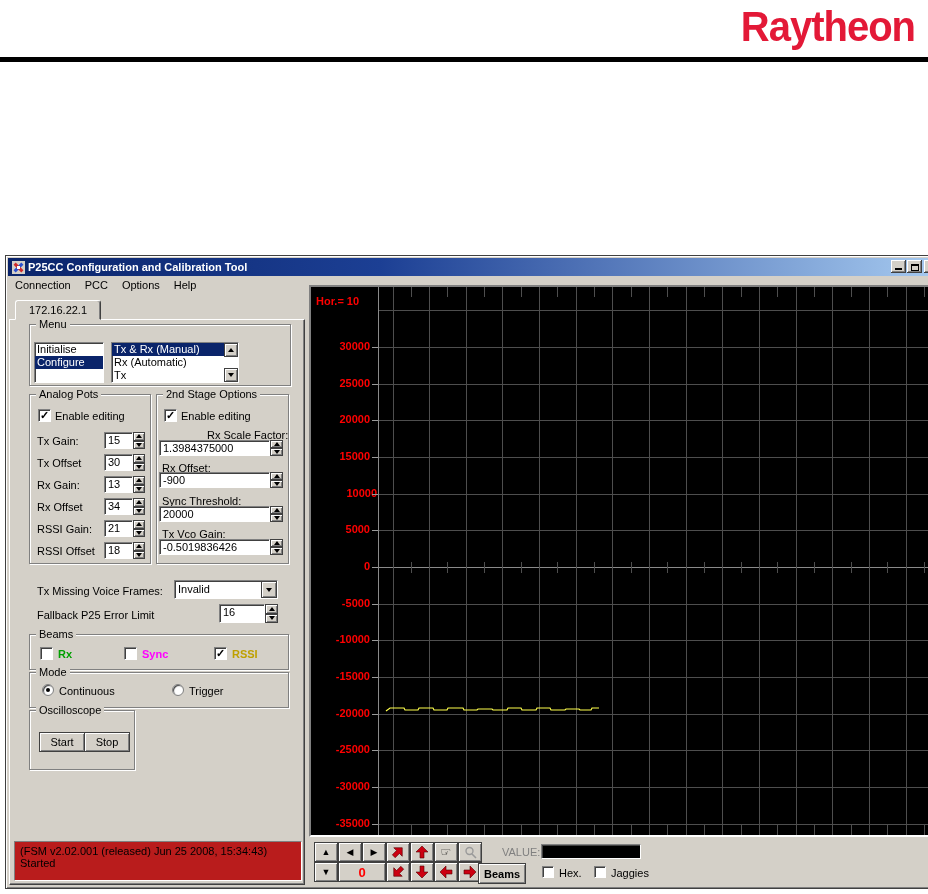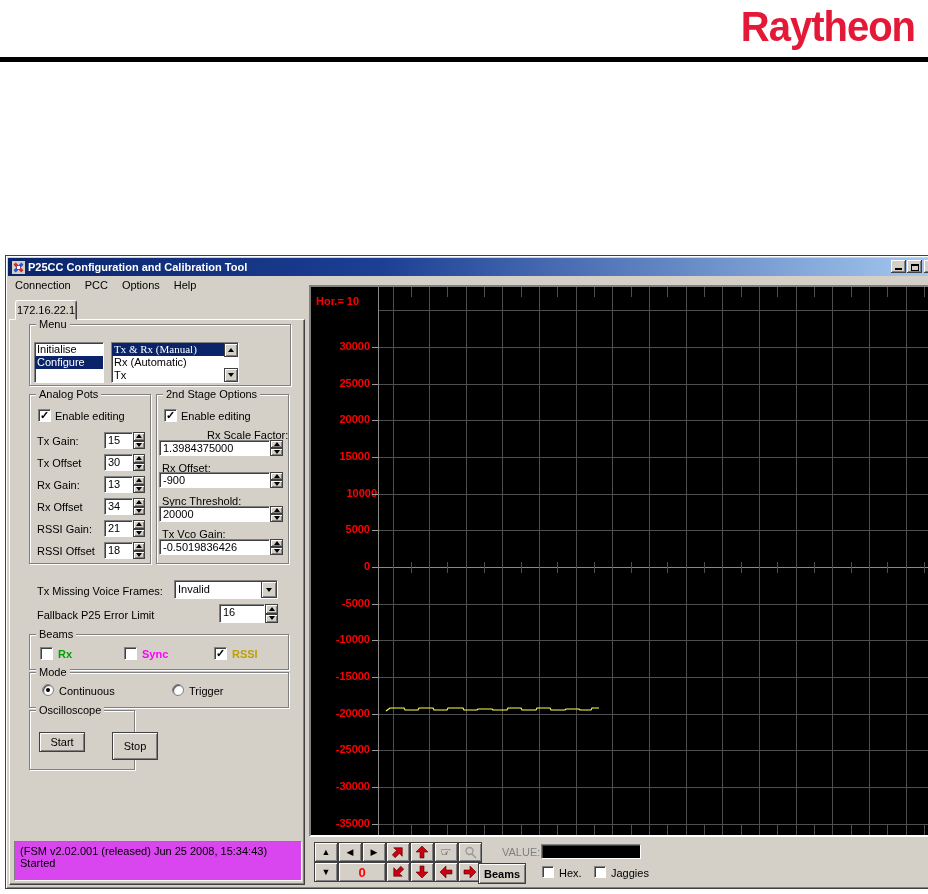--- a/index.html
+++ b/index.html
@@ -26,34 +26,34 @@
   .appicon { position:absolute; left:4px; top:3px; width:13px; height:13px; }
   .wbtn { position:absolute; top:4px; width:15px; height:13px; background:#d4d0c8;
           box-shadow: inset -1px -1px 0 #404040, inset 1px 1px 0 #fff, inset -2px -2px 0 #808080;
           display:flex; align-items:flex-end; justify-content:center; }
   .wbtn .minbar { width:7px; height:2px; background:#000; margin-bottom:3px; }
   .wbtn .maxbox { width:8px; height:7px; border:1px solid #000; border-top-width:2px; margin-bottom:2px; }
   .menubar { position:absolute; left:2px; top:20px; width:931px; height:17px; display:flex; align-items:center; }
   .menubar span { padding:2px 7px; }
 
   
-  .tab { position:absolute; left:9px; top:44px; width:62px; height:20px; background:#d4d0c8;
+  .tab { position:absolute; left:9px; top:44px; width:86px; height:20px; background:#d4d0c8;
          border:1px solid; border-color:#fff #404040 #d4d0c8 #fff; border-radius:3px 3px 0 0;
          box-shadow: inset -1px 0 0 #808080, inset 1px 1px 0 #d4d0c8;
          display:flex; align-items:center; justify-content:center; z-index:3; }
   .tabpage { position:absolute; left:3px; top:63px; width:296px; height:566px; background:#d4d0c8;
              border:1px solid; border-color:#fff #404040 #404040 #fff;
              box-shadow: inset -1px -1px 0 #808080; z-index:2; }
 
   .group { position:absolute; border:1px solid #808080; box-shadow:1px 1px 0 #ffffff, inset 1px 1px 0 #ffffff; }
   .group > .legend { position:absolute; top:-7px; left:6px; background:#d4d0c8; padding:0 3px; line-height:12px; }
 
   .sunken { background:#fff; border:1px solid; border-color:#808080 #fff #fff #808080;
             box-shadow: inset 1px 1px 0 #404040; }
-  .sunken-gray { background:#d946ef; border:1px solid; border-color:#808080 #fff #fff #808080; }
+  .sunken-gray { background:#b91c1c; border:1px solid; border-color:#808080 #fff #fff #808080; }
 
   .lbrow { height:13px; line-height:13px; padding-left:2px; white-space:nowrap; overflow:hidden; }
   .lbrow.sel { background:#0a246a; color:#fff; }
 
   .raised { background:#d4d0c8; border:1px solid #404040;
             box-shadow: inset 1px 1px 0 #ffffff, inset -1px -1px 0 #808080; }
   .btn { display:flex; align-items:center; justify-content:center; }
 
   .cb { width:13px; height:13px; background:#fff; border:1px solid; border-color:#808080 #fff #fff #808080;
         box-shadow: inset 1px 1px 0 #404040; font-size:11px; font-weight:bold; line-height:11px;
@@ -126,21 +126,21 @@
   <div class="tabpage"></div>
 
   <div class="group" style="left:23px; top:68px; width:262px; height:62px; z-index:4;">
     <span class="legend">Menu</span>
   </div>
   <div class="sunken abs" style="left:28px; top:86px; width:70px; height:41px; z-index:5;">
     <div class="lbrow">Initialise</div>
     <div class="lbrow sel">Configure</div>
   </div>
   <div class="sunken abs" style="left:105px; top:86px; width:128px; height:41px; z-index:5;">
-    <div class="lbrow sel" style="margin-right:2px;font-family:Liberation Serif, serif;">Tx &amp; Rx (Manual)</div>
+    <div class="lbrow sel" style="margin-right:2px;">Tx &amp; Rx (Manual)</div>
     <div class="lbrow" style="margin-right:14px;">Rx (Automatic)</div>
     <div class="lbrow" style="margin-right:14px;">Tx</div>
     <div class="raised btn abs" style="right:0; top:0; width:14px; height:14px;">
         <i class="tri-up"></i>
       </div>
     <div class="raised btn abs" style="right:0; bottom:0; width:14px; height:14px;">
         <i class="tri-dn"></i>
       </div>
   </div>
 
@@ -302,21 +302,21 @@
   <div class="abs fieldlabel" style="left:53px; top:429px; z-index:5;">Continuous</div>
   <div class="radio abs" style="left:166px; top:428px; z-index:5;"></div>
   <div class="abs fieldlabel" style="left:183px; top:429px; z-index:5;">Trigger</div>
 
   <div class="group" style="left:23px; top:454px; width:106px; height:60px; z-index:4;">
     <span class="legend">Oscilloscope</span>
   </div>
   <div class="raised btn abs" style="left:33px; top:476px; width:46px; height:20px; z-index:5;">
       <span>Start</span>
     </div>
-  <div class="raised btn abs" style="left:106px; top:476px; width:46px; height:28px; z-index:5;">
+  <div class="raised btn abs" style="left:78px; top:476px; width:46px; height:20px; z-index:5;">
       <span>Stop</span>
     </div>
 
   <div class="sunken-gray abs" style="left:8px; top:585px; width:288px; height:40px; padding:3px 5px; z-index:5;">
     <div>(FSM  v2.02.001  (released) Jun 25 2008, 15:34:43)</div>
     <div>Started</div>
   </div>
 
   <div class="scope-frame">
     <div id="scope-plot">

